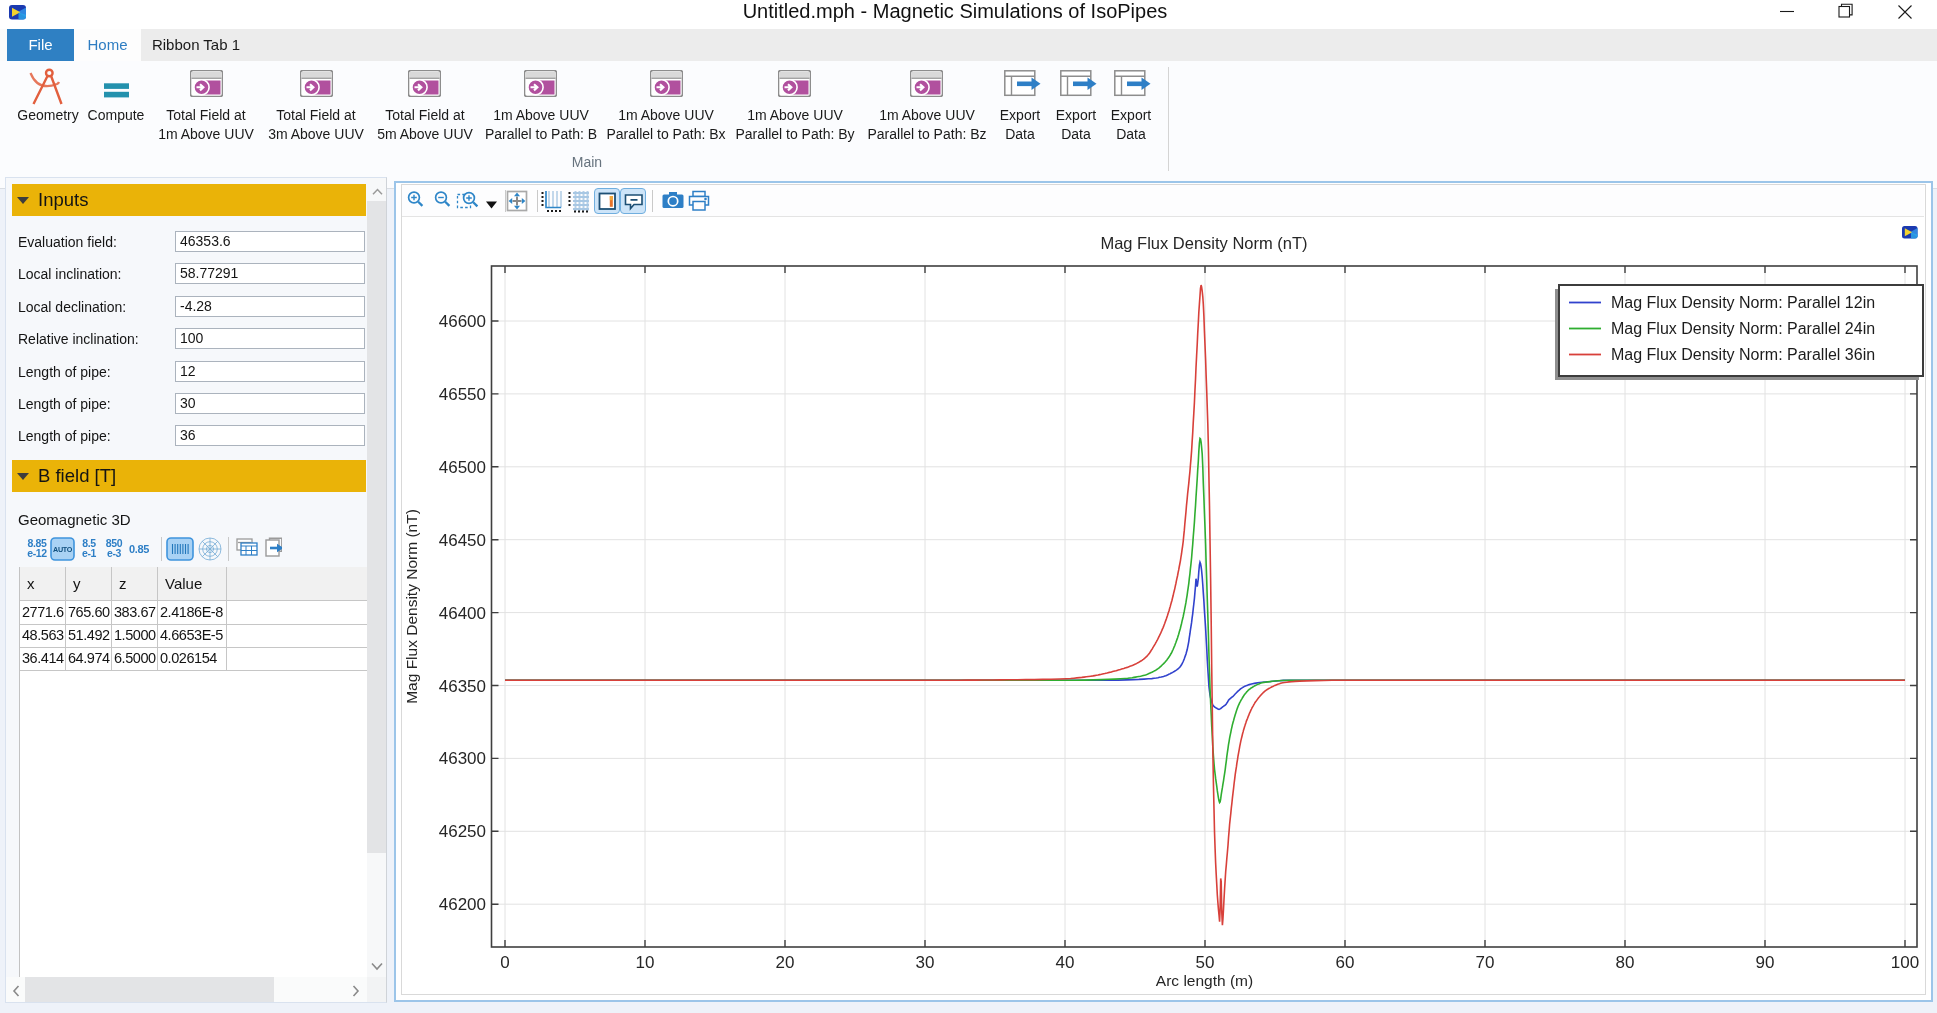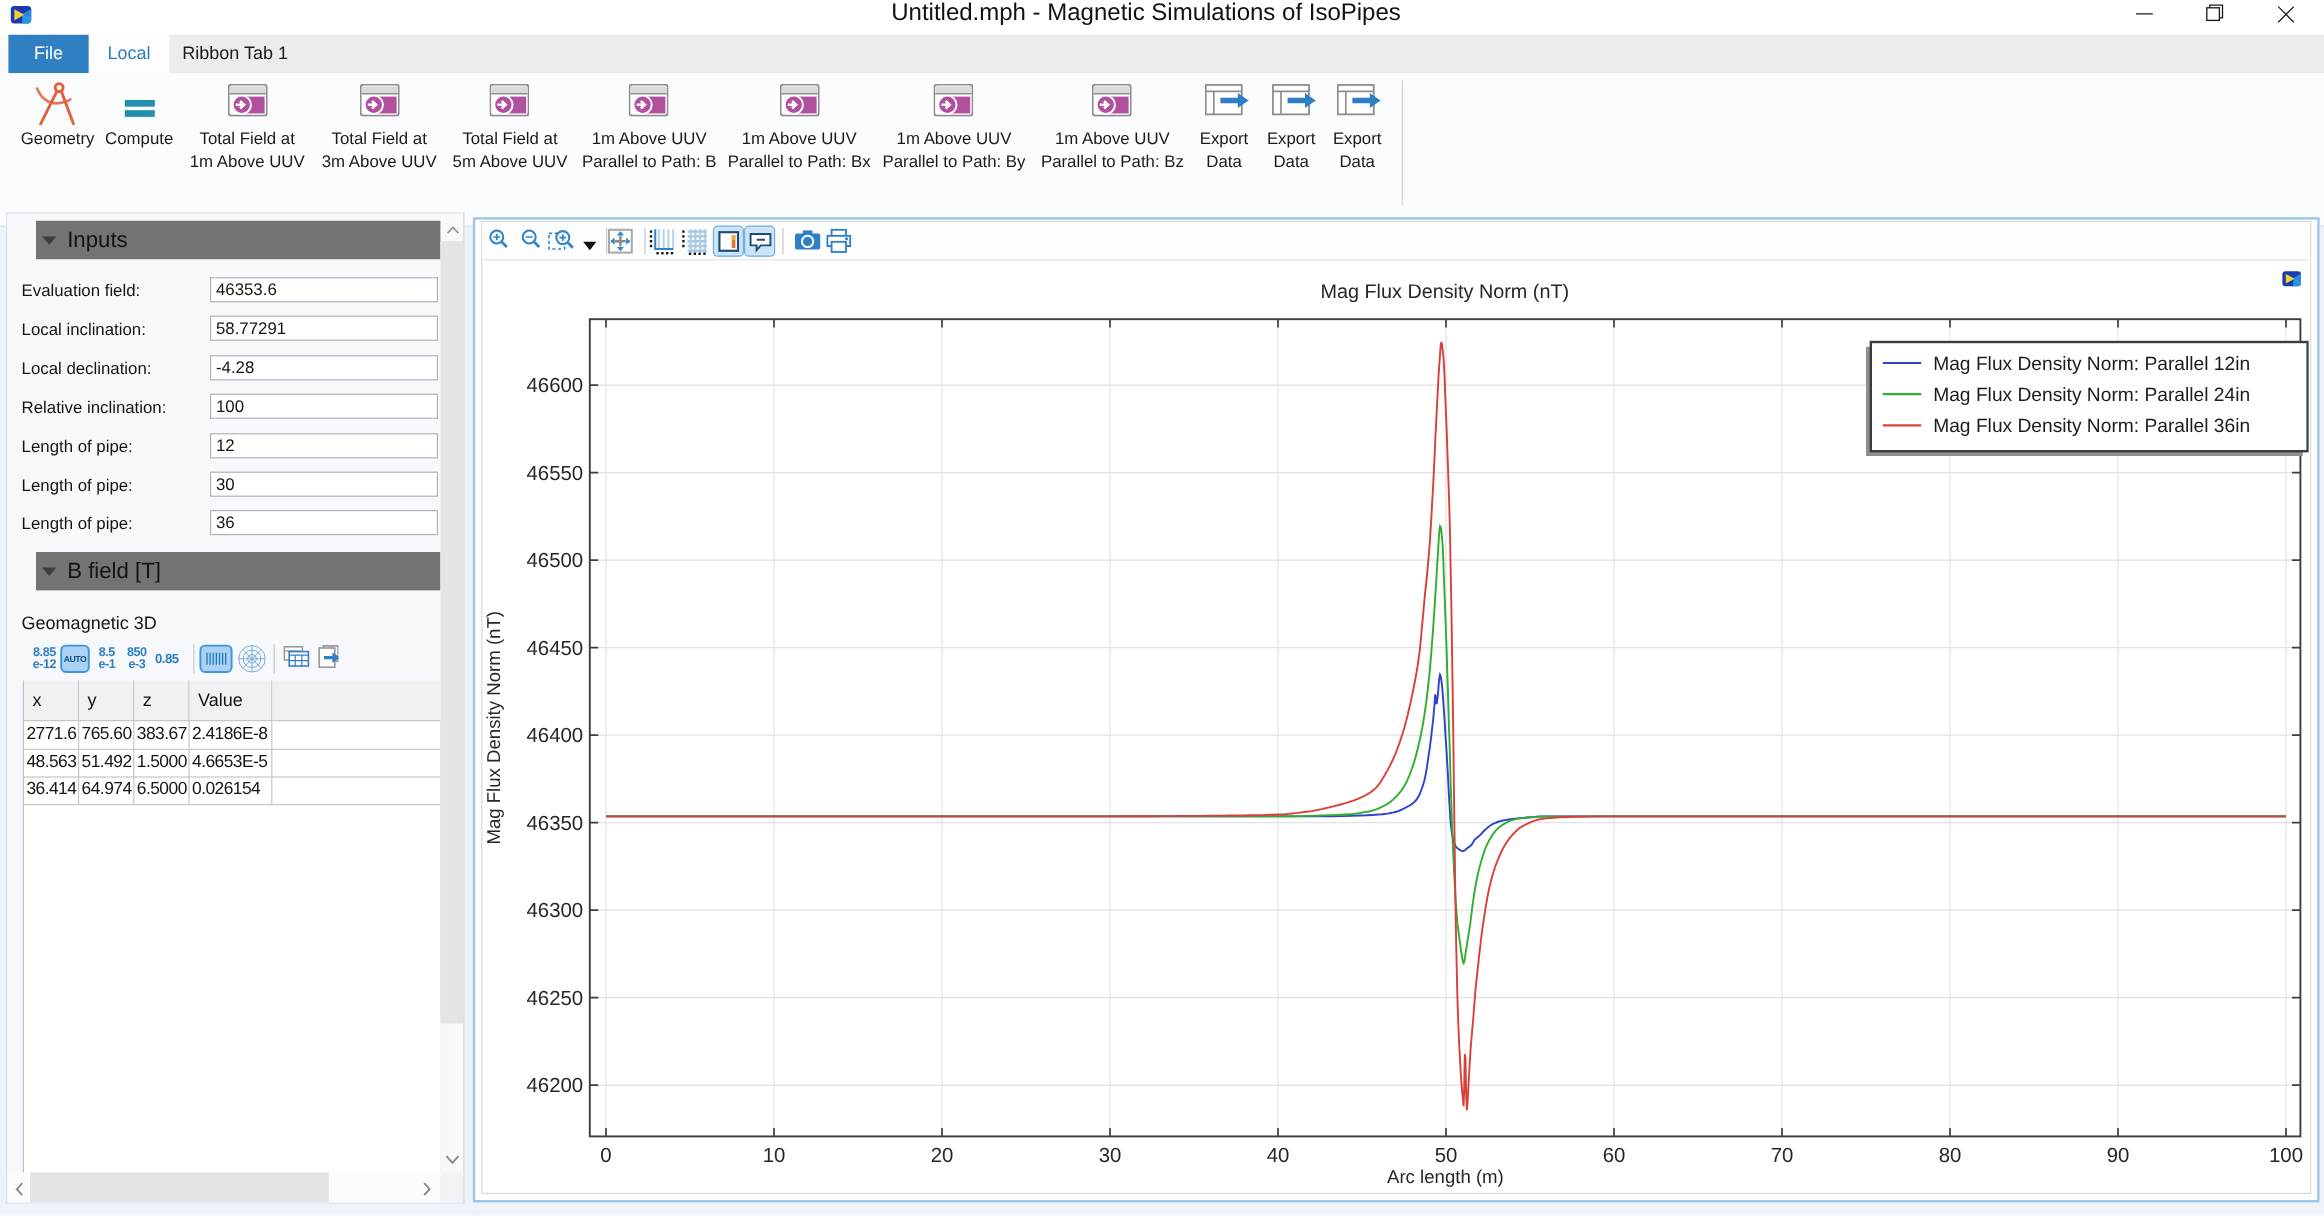--- a/index.html
+++ b/index.html
@@ -15,21 +15,21 @@
 #tab-r1{left:141px;top:29px;width:110px;height:32px;color:#1a1a1a;text-align:center;line-height:32px;font-size:15px}
 
 #ribbon{left:0;top:61px;width:1937px;height:128px;background:#fbfcfe;border-bottom:1px solid #d9dde3}
 .ritem{position:absolute;top:5px;text-align:center;font-size:14px;color:#1a1a1a;line-height:19px}
 .ricon{position:absolute;top:9px;left:50%;transform:translateX(-50%)}
 .rlabel{position:absolute;top:40px;width:100%;text-align:center}
 #grouplabel{left:0;top:93px;width:1174px;text-align:center;font-size:14px;color:#67737e}
 #groupsep{left:1168px;top:6px;width:1px;height:104px;background:#d4d4d4}
 
 #lpanel{left:5px;top:177px;width:382px;height:826px;background:#f6f8fb;border:1px solid #d9e2ef;border-right:1px solid #cfd3d8}
-.sechead{position:absolute;left:24px;width:354px;height:32px;background:#737373;font-size:18.5px;color:#141414;line-height:32px}
+.sechead{position:absolute;left:6px;width:354px;height:32px;background:#eab308;font-size:18.5px;color:#141414;line-height:32px}
 .sechead .tri{display:inline-block;margin:0 9px 2px 5px;width:0;height:0;border-left:6.5px solid transparent;border-right:6.5px solid transparent;border-top:7px solid #3d3d3d}
 .flabel{position:absolute;left:12px;font-size:14px;color:#141414}
 .finput{position:absolute;left:169px;width:190px;height:21px;background:#fff;border:1px solid #abb3bd;font-size:14px;color:#141414;line-height:19px;padding-left:4px}
 
 #etable{left:13px;top:389px;width:349px;height:411px;background:#fff;border-left:1px solid #c3c3c3;border-right:1px solid #d9d9d9}
 .thead{position:absolute;top:0;height:34px;background:#f1f1f1;border-right:1px solid #c6c6c6;border-bottom:1px solid #c6c6c6;font-size:15px;color:#141414;line-height:34px;padding-left:7px}
 .tcell{position:absolute;height:23px;border-right:1px solid #c6c6c6;font-size:14.5px;color:#141414;line-height:22px;padding-left:2px;letter-spacing:-0.45px}
 .rowline{position:absolute;left:0;height:1px;background:#c6c6c6}
 
 .sbar{background:#f2f3f4}
@@ -55,21 +55,21 @@
  <path d="M10 11.5 h14"></path>
  <rect x="69" y="6.5" width="10.5" height="10.5"></rect>
  <path d="M71.5 6.5 v-2.2 h10.6 v10.6 h-2.3"></path>
  <path d="M128.5 5.5 l13 13 M141.5 5.5 l-13 13"></path>
 </svg>
 
 <div class="abs" id="tabrow">
     <div class="abs white"></div>
   </div>
 <div class="abs" id="tab-file">File</div>
-<div class="abs" id="tab-home">Local</div>
+<div class="abs" id="tab-home">Home</div>
 <div class="abs" id="tab-r1">Ribbon Tab 1</div>
 
 <div class="abs" id="ribbon">
   <div class="ritem" style="left:14px;width:68px">
       <div class="rlabel">Geometry</div>
 <svg class="ricon" style="top:-2px" width="42" height="42" viewBox="0 0 42 42" fill="none" stroke="#e25f3e" stroke-width="2.4">
 <circle cx="22.3" cy="9" r="3.3"></circle>
 <path d="M20.5 12 L6.5 40 M24.1 12 L34.5 40"></path>
 <path d="M3.5 9 Q11 27.5 30 20 Q31.5 19.3 32 18" stroke-width="2.2" opacity="0.85"></path>
 </svg>
@@ -179,20 +179,21 @@
 <div class="ritem" style="left:1101px;width:60px">
       <div class="rlabel">Export<br>Data</div>
     </div>
 <svg class="abs" style="left:1114px;top:9px" width="40" height="27">
 <rect x="0.8" y="0.8" width="30" height="24.5" fill="#fff" stroke="#8d8d8d" stroke-width="1.5"></rect>
 <path d="M0.8 6.2 h30 M7.5 6.2 v19" stroke="#8d8d8d" stroke-width="1.4"></path>
 <path d="M13 13.8 h15" stroke="#2e7fc6" stroke-width="4.6" fill="none"></path>
 <path d="M27.5 7.6 l9 6.2 l-9 6.2 Z" fill="#2e7fc6"></path>
 </svg>
 <div class="abs" id="groupsep"></div>
+  <div class="abs" id="grouplabel">Main</div>
 </div>
 
 <div class="abs" id="lpanel">
     <div class="sechead" style="top:6px"><span class="tri"></span>Inputs</div>
 <div class="flabel" style="top:56px">Evaluation field:</div>
 <div class="finput" style="top:53px">46353.6</div>
 <div class="flabel" style="top:88px">Local inclination:</div>
 <div class="finput" style="top:85px">58.77291</div>
 <div class="flabel" style="top:121px">Local declination:</div>
 <div class="finput" style="top:118px">-4.28</div>

